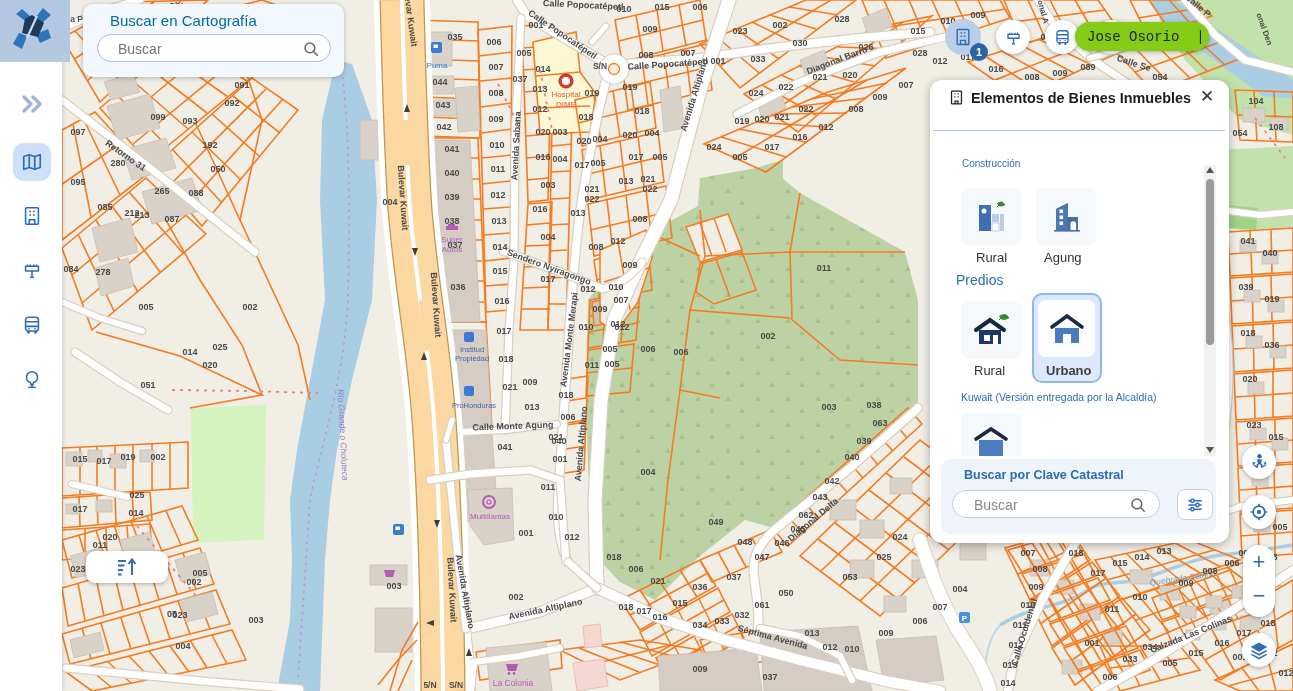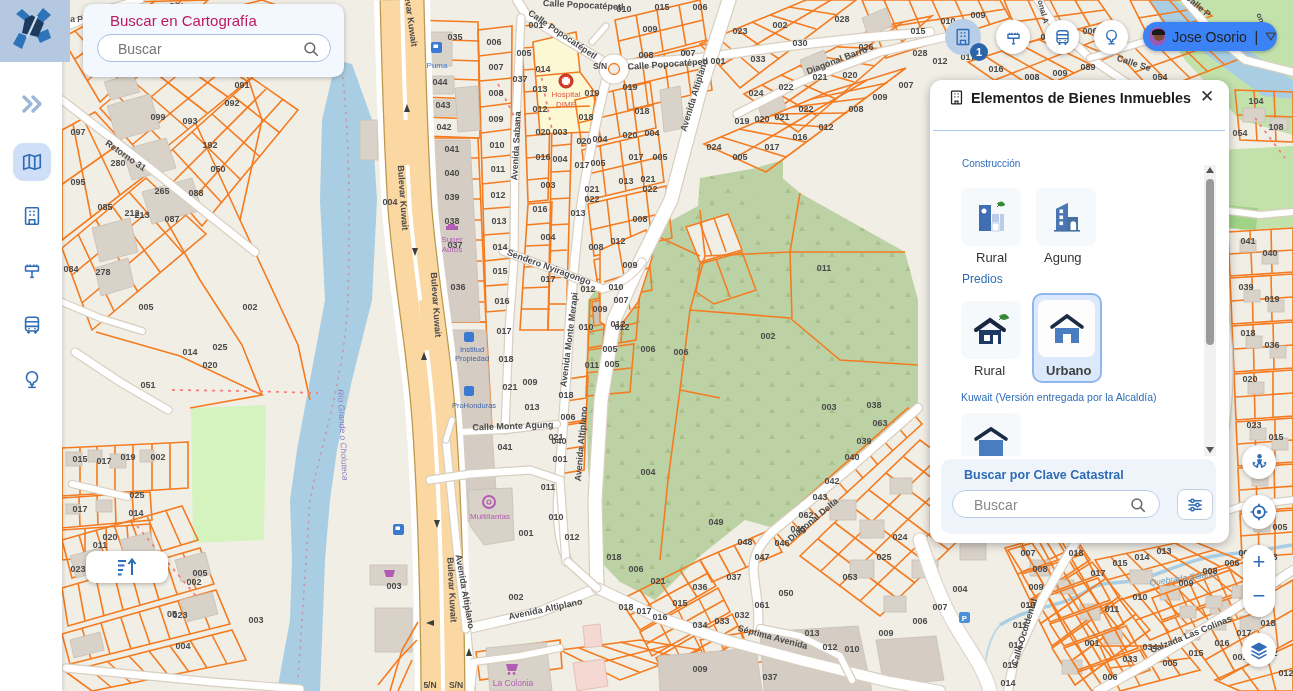--- a/index.html
+++ b/index.html
@@ -1373,21 +1373,21 @@
       </svg></div>
 
 <div class="abs" style="left:21px;top:369px;"><svg width="22" height="22" viewBox="0 0 24 24" fill="none" stroke="#2e6cb5" stroke-width="1.7">
         <path d="M12 3 a6 6 0 0 1 6 6 a6 6 0 0 1 -4.5 5.8 L13.5 17 h-3 l0 -2.2 A6 6 0 0 1 6 9 a6 6 0 0 1 6 -6 Z" stroke-linejoin="round"></path>
         <path d="M8 20 h8"></path>
         <path d="M12 17 v3"></path>
       </svg></div>
 
 <div class="abs" style="left:83px;top:4px;width:261px;height:73px;background:#f2f8fd;border-radius:10px;box-shadow:0 1px 5px rgba(0,0,0,.25);">
 
-  <div class="abs" style="left:27px;top:8px;font-size:15px;color:#be185d;">Buscar en Cartografía</div>
+  <div class="abs" style="left:27px;top:8px;font-size:15px;color:#0369a1;">Buscar en Cartografía</div>
 
   <div class="abs" style="left:14px;top:30px;width:234px;height:28px;background:#fff;border:1px solid #a9c0e4;border-radius:14px;">
     <div class="abs" style="left:20px;top:6px;font-size:14px;color:#757575;">Buscar</div>
     <svg class="abs" style="right:10px;top:5px" width="18" height="18" viewBox="0 0 24 24" fill="none" stroke="#666" stroke-width="2">
           <circle cx="10.5" cy="10.5" r="6.5"></circle>
           <path d="M15.5 15.5 L21 21"></path>
         </svg>
   </div>
 </div>
 
@@ -1421,21 +1421,21 @@
     </div>
 
 <div class="circbtn" style="left:1094px;top:20px;">
       <svg width="19" height="19" viewBox="0 0 24 24" fill="none" stroke="#2e6cb5" stroke-width="1.7">
         <path d="M12 3 a6 6 0 0 1 6 6 a6 6 0 0 1 -4.5 5.8 L13.5 17 h-3 l0 -2.2 A6 6 0 0 1 6 9 a6 6 0 0 1 6 -6 Z" stroke-linejoin="round"></path>
         <path d="M8 20 h8"></path>
         <path d="M12 17 v3"></path>
       </svg>
     </div>
 
-<div class="abs" style="left:1143px;top:22px;width:134px;height:29px;background:#3b82f6;border-radius:15px;box-shadow:0 1px 4px rgba(0,0,0,.3);display:flex;align-items:center;">
+<div class="abs" style="left:1075px;top:22px;width:134px;height:29px;background:#84cc16;border-radius:15px;box-shadow:0 1px 4px rgba(0,0,0,.3);display:flex;align-items:center;font-family:Liberation Mono, monospace;">
 
   <div style="width:19px;height:19px;border-radius:50%;margin-left:6px;background:#9b59b6;position:relative;overflow:hidden;">
     <div style="position:absolute;left:4.5px;top:4px;width:10px;height:10px;border-radius:50%;background:#7a4a2c;"></div>
     <div style="position:absolute;left:3px;top:2px;width:13px;height:6px;border-radius:50% 50% 0 0;background:#1a1a1a;"></div>
   </div>
 
   <div style="margin-left:6px;font-size:14px;color:#222;white-space:nowrap;">Jose Osorio&nbsp;&nbsp;|</div>
 
   <svg style="margin-left:7px" width="13" height="11" viewBox="0 0 14 12" fill="none" stroke="#444" stroke-width="1.6" stroke-linejoin="round">
         <path d="M1.5 2 L7 10 L12.5 2 Z"></path>
@@ -1479,21 +1479,21 @@
       <rect x="13.5" y="12.5" width="3.6" height="3.6" fill="#fff"></rect>
           <rect x="13.5" y="18.5" width="3.6" height="3.6" fill="#fff"></rect>
           <rect x="13.5" y="24.5" width="3.6" height="3.6" fill="#fff"></rect>
       <path d="M24.5 33 v-6 a2.8 2.8 0 0 1 5.6 0 v6 Z" fill="#fff"></path>
       <rect x="8" y="33" width="26" height="1.6" fill="#46709f"></rect>
     </svg>
   </div>
 
   <div class="abs" style="left:114px;top:170px;font-size:13px;color:#333;">Agung</div>
 
-  <div class="abs" style="left:32px;top:192px;font-size:12px;color:#2e6cb5;text-align:right;">Predios</div>
+  <div class="abs" style="left:26px;top:192px;font-size:14px;color:#2e6cb5;text-align:right;">Predios</div>
 
   <div class="abs" style="left:31px;top:221px;width:60px;height:58px;background:#f6f9fc;border-radius:8px;display:flex;align-items:center;justify-content:center;">
     <svg width="42" height="40" viewBox="0 0 42 40">
       <path d="M6 20 L20 10 L34 20" fill="none" stroke="#16263f" stroke-width="4" stroke-linecap="round"></path>
       <path d="M9 20 h22 v14 h-22 z" fill="#1d3a66"></path>
       <rect x="14" y="25" width="6" height="6" fill="#fff"></rect>
           <rect x="23" y="25" width="5" height="9" fill="#fff"></rect>
       <path d="M29 6 q7 -5 10 2 q-7 5 -10 -2" fill="#3d8f3d"></path>
           <path d="M29 10 q5 -6 10 -2" stroke="#2d7a2d" fill="none" stroke-width="1"></path>
     </svg>

